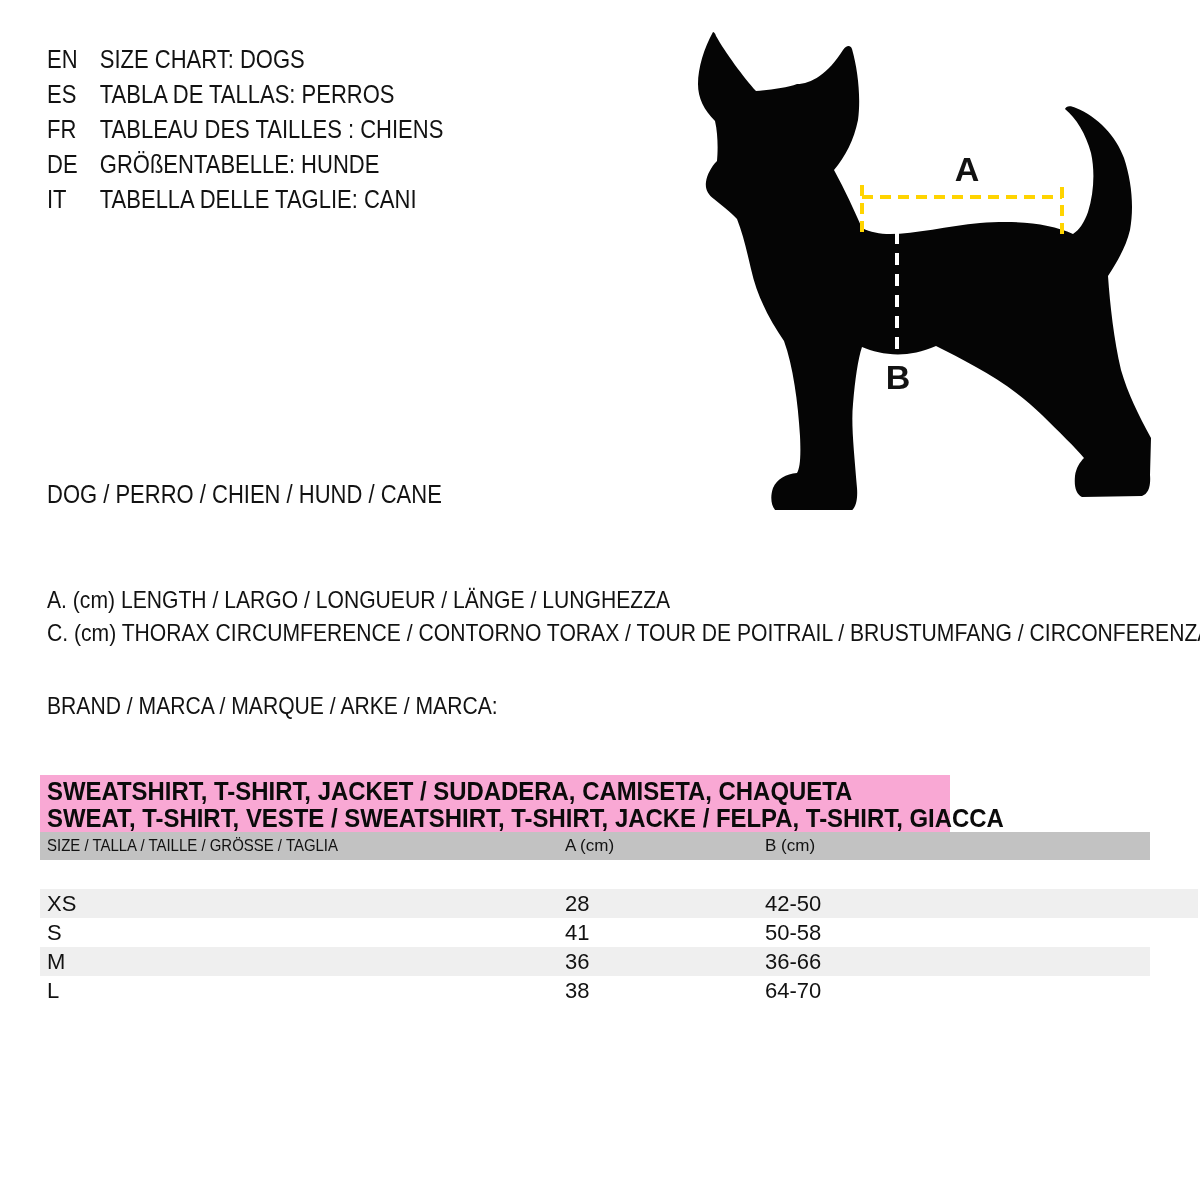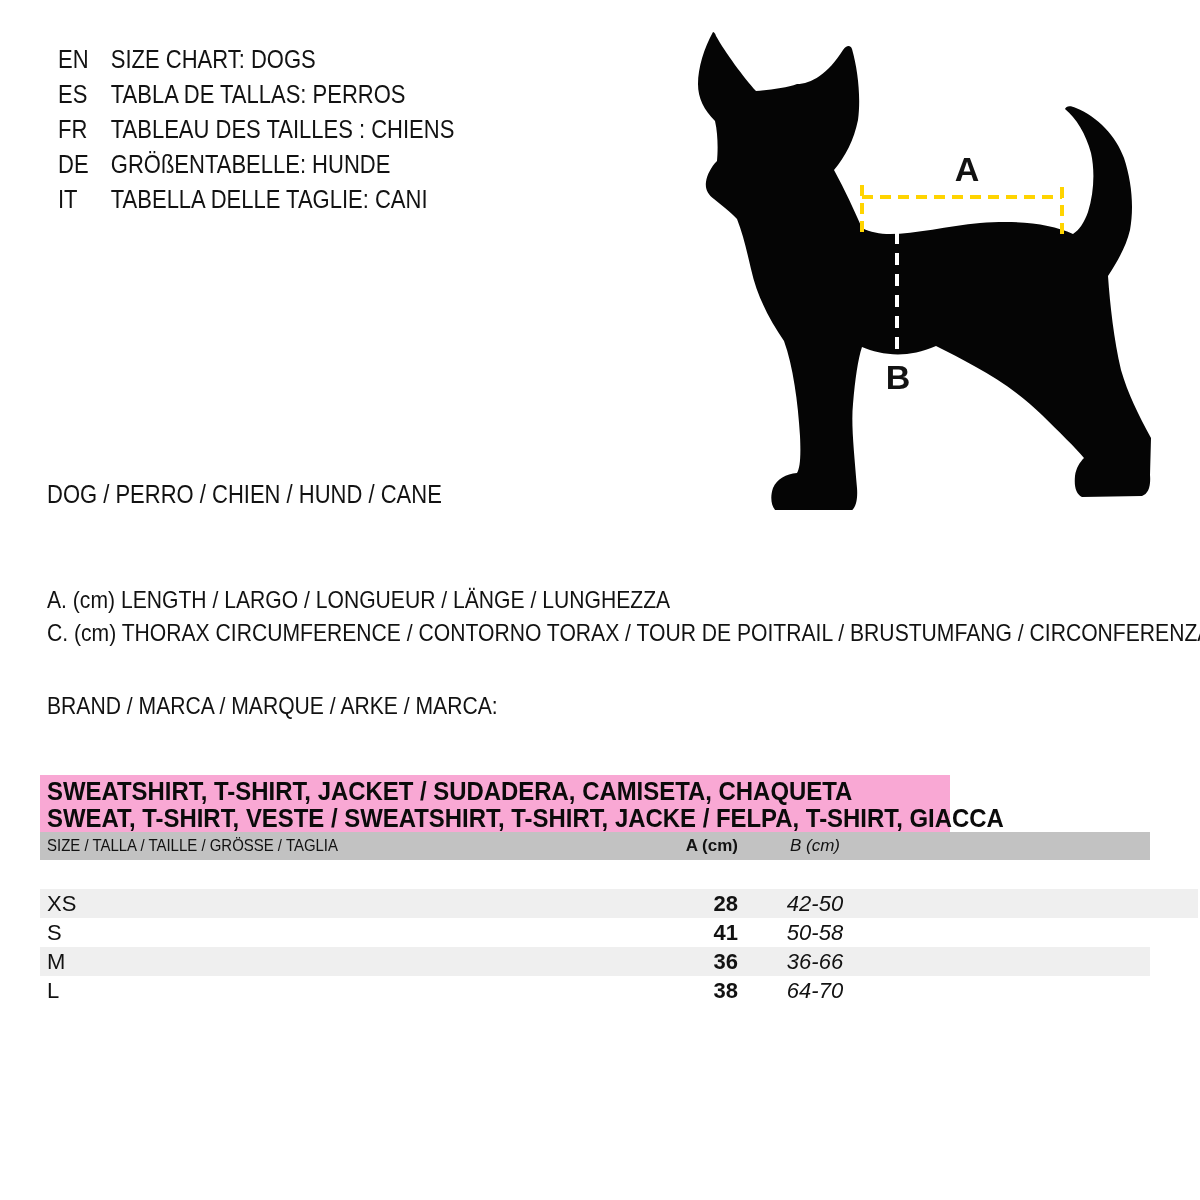--- a/index.html
+++ b/index.html
@@ -4,21 +4,21 @@
 <style>
   html,body { margin:0; padding:0; background:#ffffff; }
   .page {
     position:relative; width:1200px; height:1200px; background:#ffffff;
     font-family:"Liberation Sans", sans-serif; color:#121212; overflow:hidden;
   }
   .cond { transform:scaleX(0.88); transform-origin:0 50%; white-space:nowrap; }
   .cond92 { transform:scaleX(0.92); transform-origin:0 50%; white-space:nowrap; }
 
   
-  .lang-list { position:absolute; left:47px; top:42px; font-size:25px; line-height:35px;margin-left:11px; }
+  .lang-list { position:absolute; left:47px; top:42px; font-size:25px; line-height:35px; }
   .lang-row { white-space:nowrap; transform:scaleX(0.88); transform-origin:0 50%; }
   .lang-code { display:inline-block; width:60px; }
 
   
   .dog-svg { position:absolute; left:680px; top:10px; width:500px; height:500px; }
 
   
   .caption  { position:absolute; left:47px; top:477px; font-size:25px; line-height:35px; }
   .measures { position:absolute; left:47px; top:583px; font-size:24px; line-height:33px; }
   .brand    { position:absolute; left:47px; top:689px; font-size:24px; line-height:33px; }
@@ -36,22 +36,22 @@
     background:#C2C2C2; font-size:17px; line-height:28px;
   }
   .trow {
     position:absolute; left:40px; width:1110px; height:29px;
     font-size:22px; line-height:29px; background:#ffffff;
   }
   .trow.alt { background:#EFEFEF; }
   .row-0 { top:860px; } .row-1 { top:889px;padding-left:48px; } .row-2 { top:918px; }
   .row-3 { top:947px; } .row-4 { top:976px; }
   .c-size { position:absolute; left:7px; }
-  .c-a { position:absolute; left:538px; width:160px; text-align:right;font-weight:bold; }
-  .c-b { position:absolute; left:695px; width:160px; text-align:center;font-style:italic; }
+  .c-a { position:absolute; left:525px; width:160px; text-align:left; }
+  .c-b { position:absolute; left:725px; width:160px; text-align:left; }
 </style>
 </head>
 <body>
 
 <div class="page">
 
   <div class="lang-list">
     <div class="lang-row"><span class="lang-code">EN</span><span>SIZE CHART: DOGS</span></div>
     <div class="lang-row"><span class="lang-code">ES</span><span>TABLA DE TALLAS: PERROS</span></div>
     <div class="lang-row"><span class="lang-code">FR</span><span>TABLEAU DES TAILLES : CHIENS</span></div>

